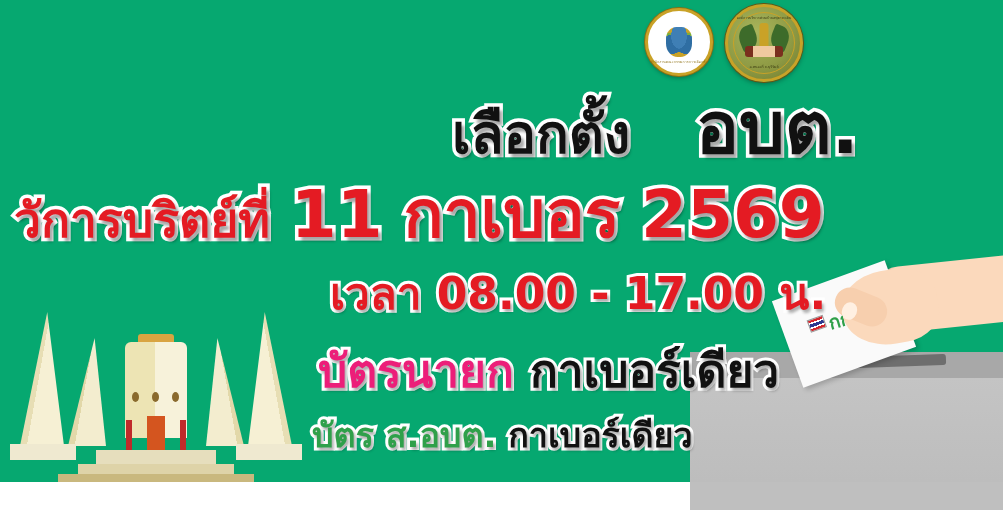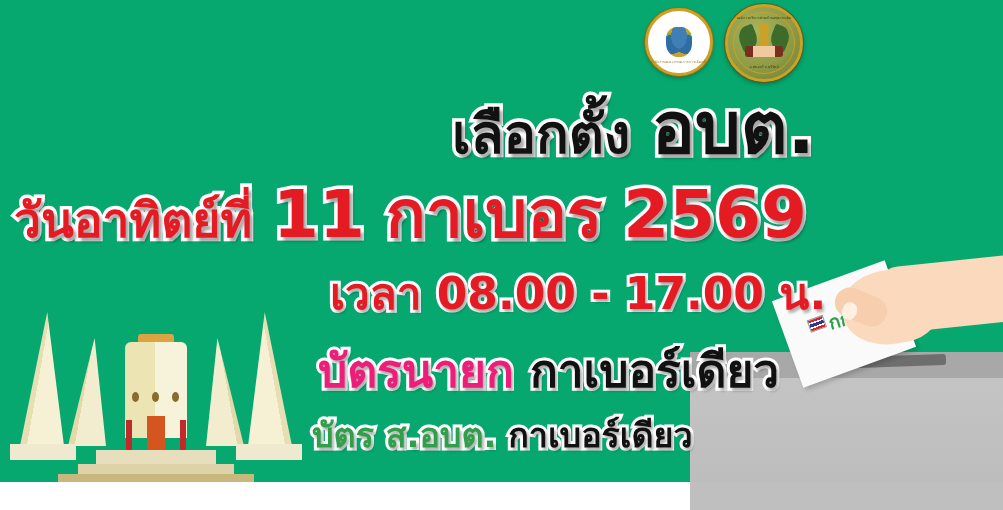--- a/index.html
+++ b/index.html
@@ -191,21 +191,21 @@
     text-shadow:3px 4px 3px rgba(0,0,0,.35);
   }
   .ol-white-thin{
     -webkit-text-stroke:6px #ffffff;
     paint-order:stroke fill;
     text-shadow:2px 3px 3px rgba(0,0,0,.33);
   }
 
   #l-head{left:452px;top:92px;font-size:62px;font-weight:bold;color:#111111;}
   #l-head .small{font-size:54px;}
-  #l-head .big{font-size:72px;}
+  #l-head .big{font-size:72px;margin-left:44px;}
 
   #l-date{left:14px;top:182px;font-size:60px;font-weight:bold;color:#E41B23;}
   #l-date .pre{font-size:48px;}
   #l-date .num{font-size:66px;}
 
   #l-time{left:330px;top:272px;font-size:44px;font-weight:bold;color:#E41B23;}
 
   #l-cards{left:78px;top:352px;font-size:42px;font-weight:bold;color:#111111;}
   #l-mayor{left:318px;top:348px;font-size:46px;font-weight:bold;color:#EC1E79;}
   #l-mayor .blk{color:#111111;}
@@ -273,21 +273,21 @@
     <div class="top-text">องค์การบริหารส่วนตำบลทุ่งกระเต็น</div>
     <div class="bot-text">อ.หนองกี่  จ.บุรีรัมย์</div>
   </div>
 
   <div id="l-head" class="tline ol-white">
     <span class="small">เลือกตั้ง</span>
     <span class="big">อบต.</span>
   </div>
 
   <div id="l-date" class="tline ol-white">
-    <span class="pre">วันอาทิตย์ที่</span>
+    <span class="pre">วัการบริตย์ที่</span>
     <span class="num">11</span>
     <span class="num">กาเบอร</span>
     <span class="num">2569</span>
   </div>
 
   <div id="l-time" class="tline ol-white-thin">เวลา 08.00 - 17.00 น.</div>
 
 
   <div id="l-mayor" class="tline ol-white-thin">
     <span>บัตรนายก</span>

